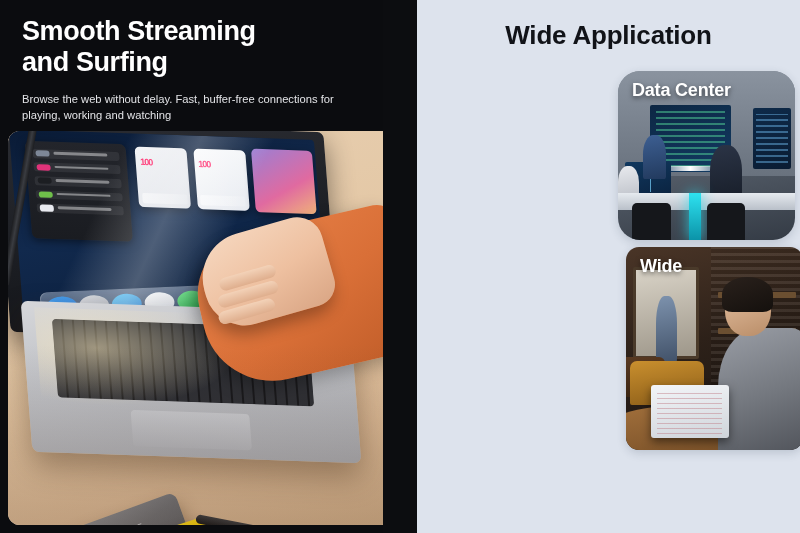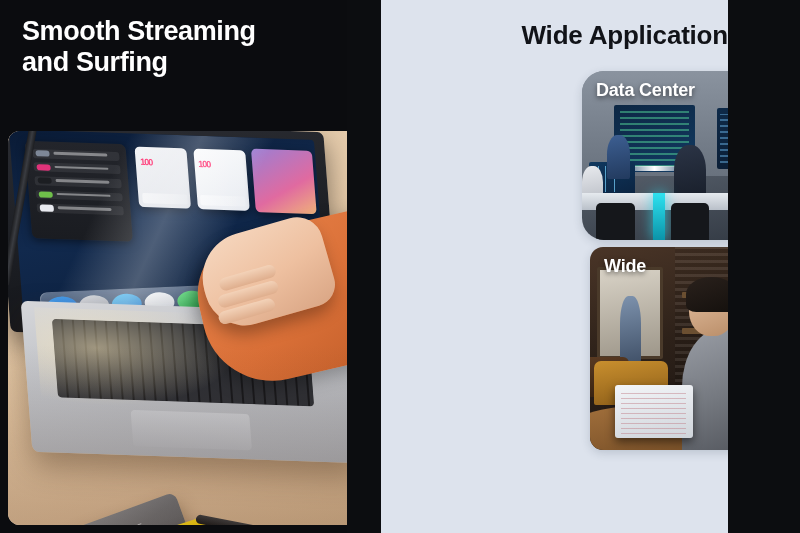--- a/index.html
+++ b/index.html
@@ -1,18 +1,18 @@
 <!DOCTYPE html>
 <html><head>
 <meta charset="utf-8">
 <style>
   html,body{margin:0;padding:0;}
   body{width:800px;height:533px;overflow:hidden;background:#0c0d10;
        font-family:"Liberation Sans",sans-serif;}
-  .page{position:relative;width:728px;height:533px;display:flex;gap:34px;}
+  .page{position:relative;width:800px;height:533px;display:flex;gap:34px;}
 
   
   .left{position:relative;width:400px;height:533px;background:#0b0c0f;overflow:hidden;}
   .left-head{padding:16px 22px 0 22px;}
   .headline{color:#fff;font-size:27px;line-height:1.14;font-weight:bold;
             letter-spacing:-0.4px;margin:0;}
   .subtext{color:#e2e3e6;font-size:11.2px;line-height:1.45;margin:13px 0 0 0;
            max-width:330px;font-weight:normal;}
 
   .photo{position:absolute;left:8px;top:131px;width:384px;height:394px;
@@ -99,21 +99,21 @@
      box-shadow:0 6px 12px rgba(70,45,22,.38);}
   .cable-in{position:absolute;left:8px;top:-14px;width:8px;height:170px;
      background:linear-gradient(90deg,#1c1d20,#3a3c41,#1c1d20);
      border-radius:6px;transform:rotate(6deg) skewX(-4deg);}
   .cable-out{position:absolute;left:186px;top:404px;width:220px;height:9px;
      background:linear-gradient(180deg,#3a3c41,#141518);
      border-radius:6px;transform:rotate(11deg);}
 
   
   .right{position:relative;width:400px;height:533px;background:#dde3ed;overflow:hidden;}
-  .wa-title{text-align:right;color:#111318;font-size:26px;font-weight:bold;
+  .wa-title{text-align:center;color:#111318;font-size:26px;font-weight:bold;
             margin:0;padding-top:20px;letter-spacing:-0.2px;}
 
   .card{position:absolute;border-radius:13px;overflow:hidden;
         box-shadow:0 3px 10px rgba(40,55,80,.18);}
   .card .lbl{position:absolute;left:14px;top:9px;color:#fff;font-size:18px;
      font-weight:bold;text-shadow:0 2px 5px rgba(0,0,0,.55);z-index:6;letter-spacing:-0.2px;}
 
   #card-home{left:18px;top:71px;width:177px;height:218px;}
   #card-dc{left:201px;top:71px;width:177px;height:169px;border-radius:22px;}
   #card-office{left:18px;top:300px;width:177px;height:160px;}
@@ -222,20 +222,21 @@
 <body>
 
 <div class="page">
 
   <div class="left">
     <div class="left-head">
       <h1 class="headline">
         <span>Smooth Streaming</span><br>
         <span>and Surfing</span>
       </h1>
+      <p class="subtext">Browse the web without delay. Fast, buffer-free connections for playing, working and watching</p>
     </div>
 
     <div class="photo">
       <div class="desk"></div>
       <div class="desk2"></div>
 
       <div class="lid">
         <div class="screen">
           <div class="scr-side">
             <div class="srow" style="top:8%">

